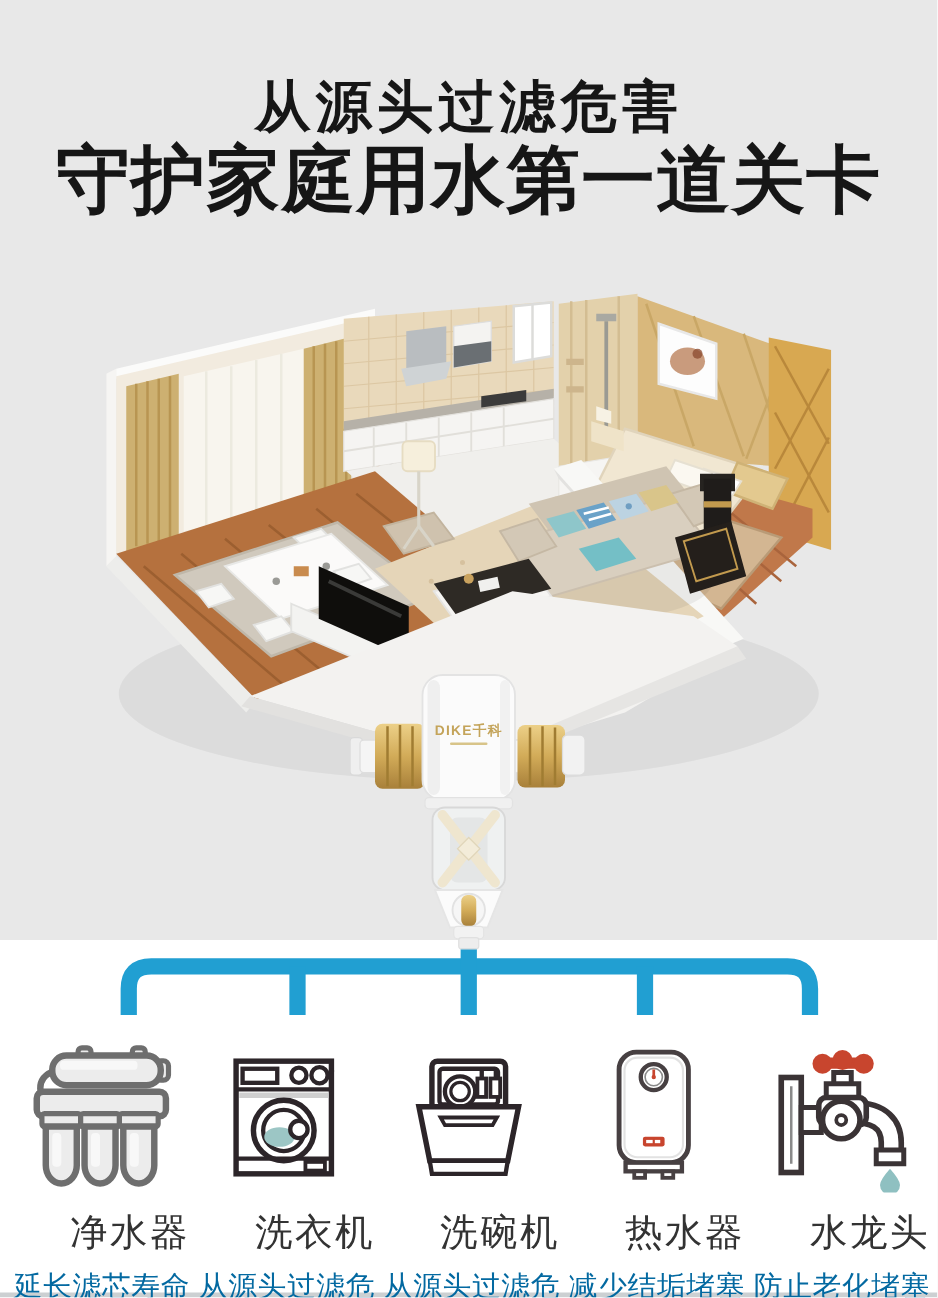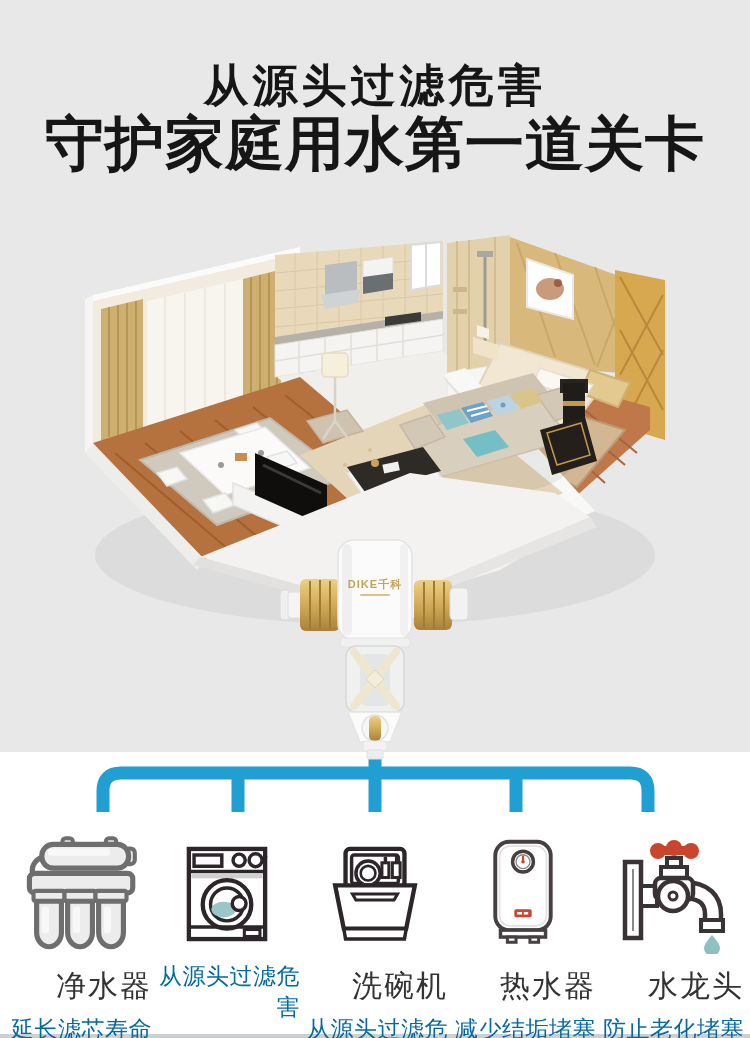--- a/index.html
+++ b/index.html
@@ -345,20 +345,21 @@
           <circle cx="104" cy="17" r="2.5" fill="#2c2529"></circle>
           <rect x="19" y="37" width="82" height="5" fill="#cfcfcf"></rect>
           <circle cx="60" cy="72" r="28" fill="#fff" stroke="#2c2529" stroke-width="5"></circle>
           <circle cx="60" cy="72" r="19" fill="#fff" stroke="#2c2529" stroke-width="4"></circle>
           <ellipse cx="56" cy="78" rx="14" ry="9" fill="#9cc6c5"></ellipse>
           <circle cx="74" cy="71" r="8" fill="#fff" stroke="#2c2529" stroke-width="4"></circle>
           <line x1="16" y1="98" x2="104" y2="98" stroke="#2c2529" stroke-width="4"></line>
           <rect x="80" y="101" width="18" height="8" fill="#fff" stroke="#2c2529" stroke-width="3.5"></rect>
         </svg>
       </div>
+      <div class="app-name">洗衣机</div>
       <div class="app-desc">从源头过滤危害</div>
     </div>
 
     <div class="appliance">
       <div class="icon-box">
         <svg width="104" height="120" viewBox="0 0 120 120">
           <rect x="26" y="8" width="68" height="44" rx="5" fill="#fff" stroke="#2c2529" stroke-width="5"></rect>
           <rect x="33" y="15" width="54" height="33" rx="3" fill="#fff" stroke="#2c2529" stroke-width="4"></rect>
           <circle cx="52" cy="36" r="14" fill="#fff" stroke="#2c2529" stroke-width="4"></circle>
           <circle cx="52" cy="36" r="8.5" fill="#fff" stroke="#2c2529" stroke-width="3"></circle>

